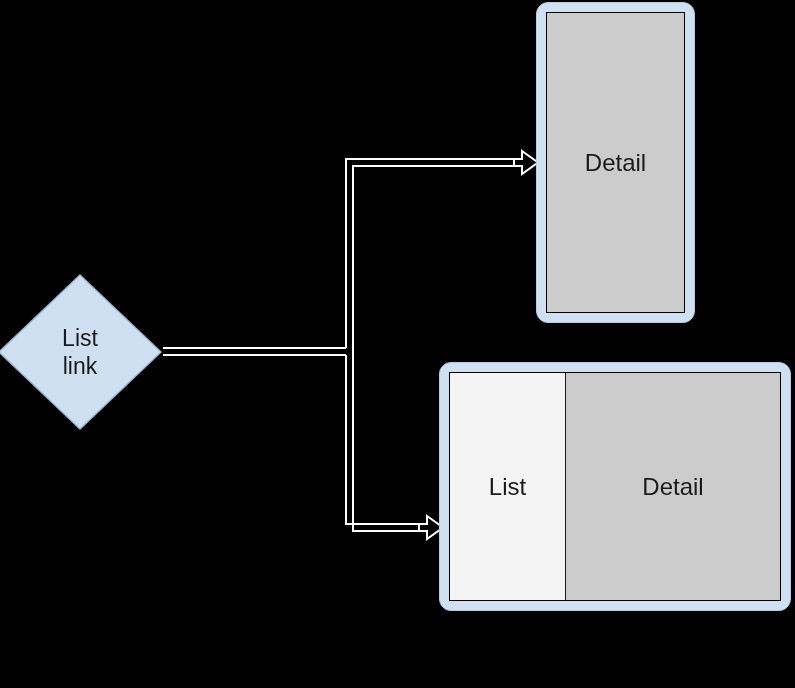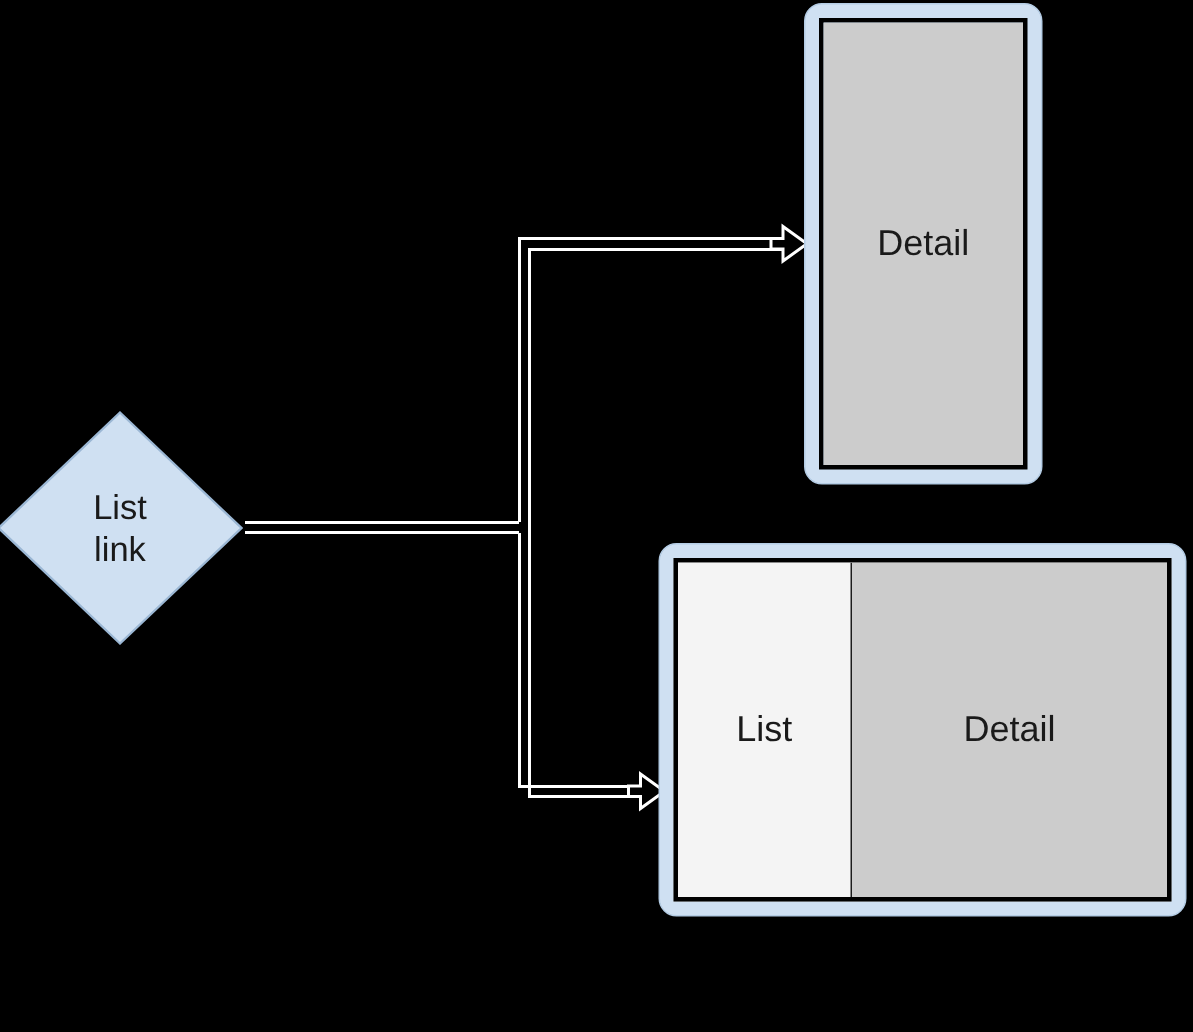--- a/index.html
+++ b/index.html
@@ -63,21 +63,21 @@
     background: #cfe0f2;
     border: 1px solid #b4cce4;
     border-radius: 12px;
     padding: 9px;
   }
   .device-screen {
     position: relative;
     width: 100%;
     height: 100%;
     box-sizing: border-box;
-    border: 3px solid #000000;
+    border: 1px solid #000000;
     display: flex;
     background: #cccccc;
     overflow: hidden;
   }
   .pane {
     display: flex;
     align-items: center;
     justify-content: center;
     color: #1a1a1a;
     font-size: 24px;

